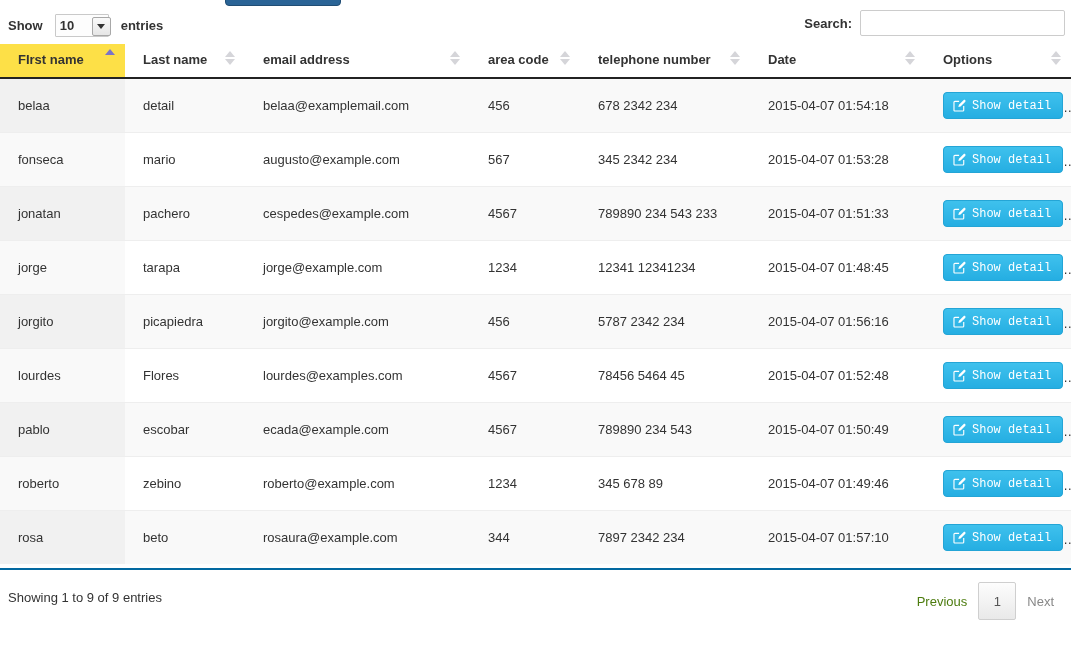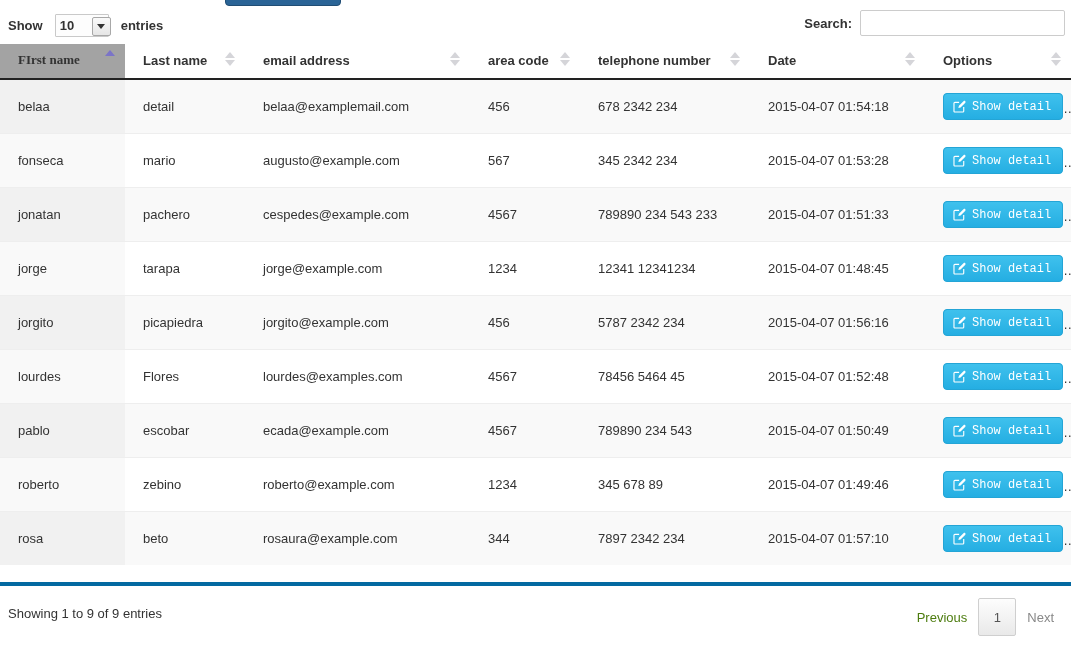--- a/index.html
+++ b/index.html
@@ -137,22 +137,21 @@
     color: #333333;
     padding: 8px 10px 10px 18px;
     border-bottom: 2px solid #222222;
     vertical-align: bottom;
     position: relative;
     cursor: pointer;
     white-space: nowrap;
     background: #ffffff;
   }
   table.dt thead th.sorted-asc {
-    background: #a3a3a3;
-    font-family: Liberation Serif, serif;
+    background: #fde047;
   }
   .sort-icon {
     position: absolute;
     right: 10px;
     bottom: 12px;
     width: 10px;
     height: 14px;
   }
   .sort-icon .up, .sort-icon .down {
     position: absolute;
@@ -220,22 +219,22 @@
   col.c-email { width: 225px; }
   col.c-area  { width: 110px; }
   col.c-tel   { width: 170px; }
   col.c-date  { width: 175px; }
   col.c-opts  { width: 146px; }
 
   
   .footer {
     position: relative;
     height: 60px;
-    border-top: 4px solid #0369a1;
-    margin-top: 17px;
+    border-top: 2px solid #0369a1;
+    margin-top: 4px;
   }
   .dt-info {
     position: absolute;
     left: 8px;
     top: 20px;
     font-size: 13px;
     color: #333333;
   }
   .dt-paginate {
     position: absolute;

